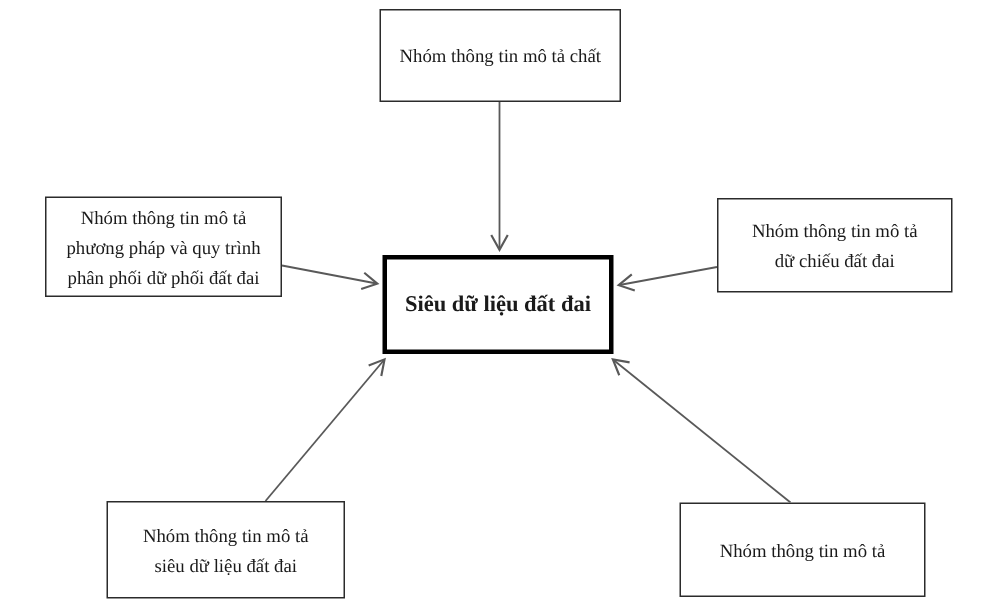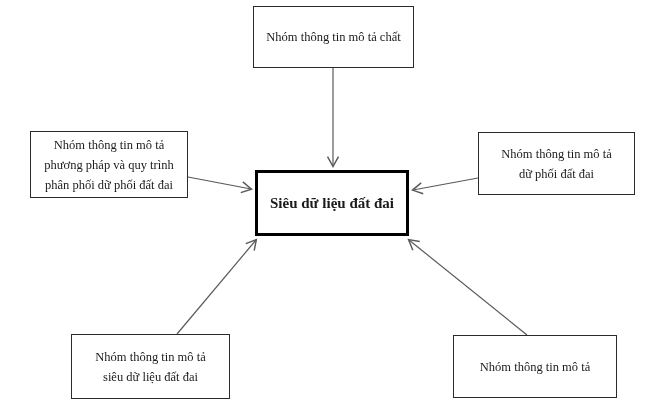--- a/index.html
+++ b/index.html
@@ -74,21 +74,21 @@
   </div>
 
   <div class="node node-left">
     <div class="line">Nhóm thông tin mô tả</div>
     <div class="line">phương pháp và quy trình</div>
     <div class="line">phân phối dữ phối đất đai</div>
   </div>
 
   <div class="node node-right">
     <div class="line">Nhóm thông tin mô tả</div>
-    <div class="line">dữ phối đất đai</div>
+    <div class="line">dữ chiếu đất đai</div>
   </div>
 
   <div class="node node-center node-middle">
     <div class="line">Siêu dữ liệu đất đai</div>
   </div>
 
   <div class="node node-bleft">
     <div class="line">Nhóm thông tin mô tả</div>
     <div class="line">siêu dữ liệu đất đai</div>
   </div>

